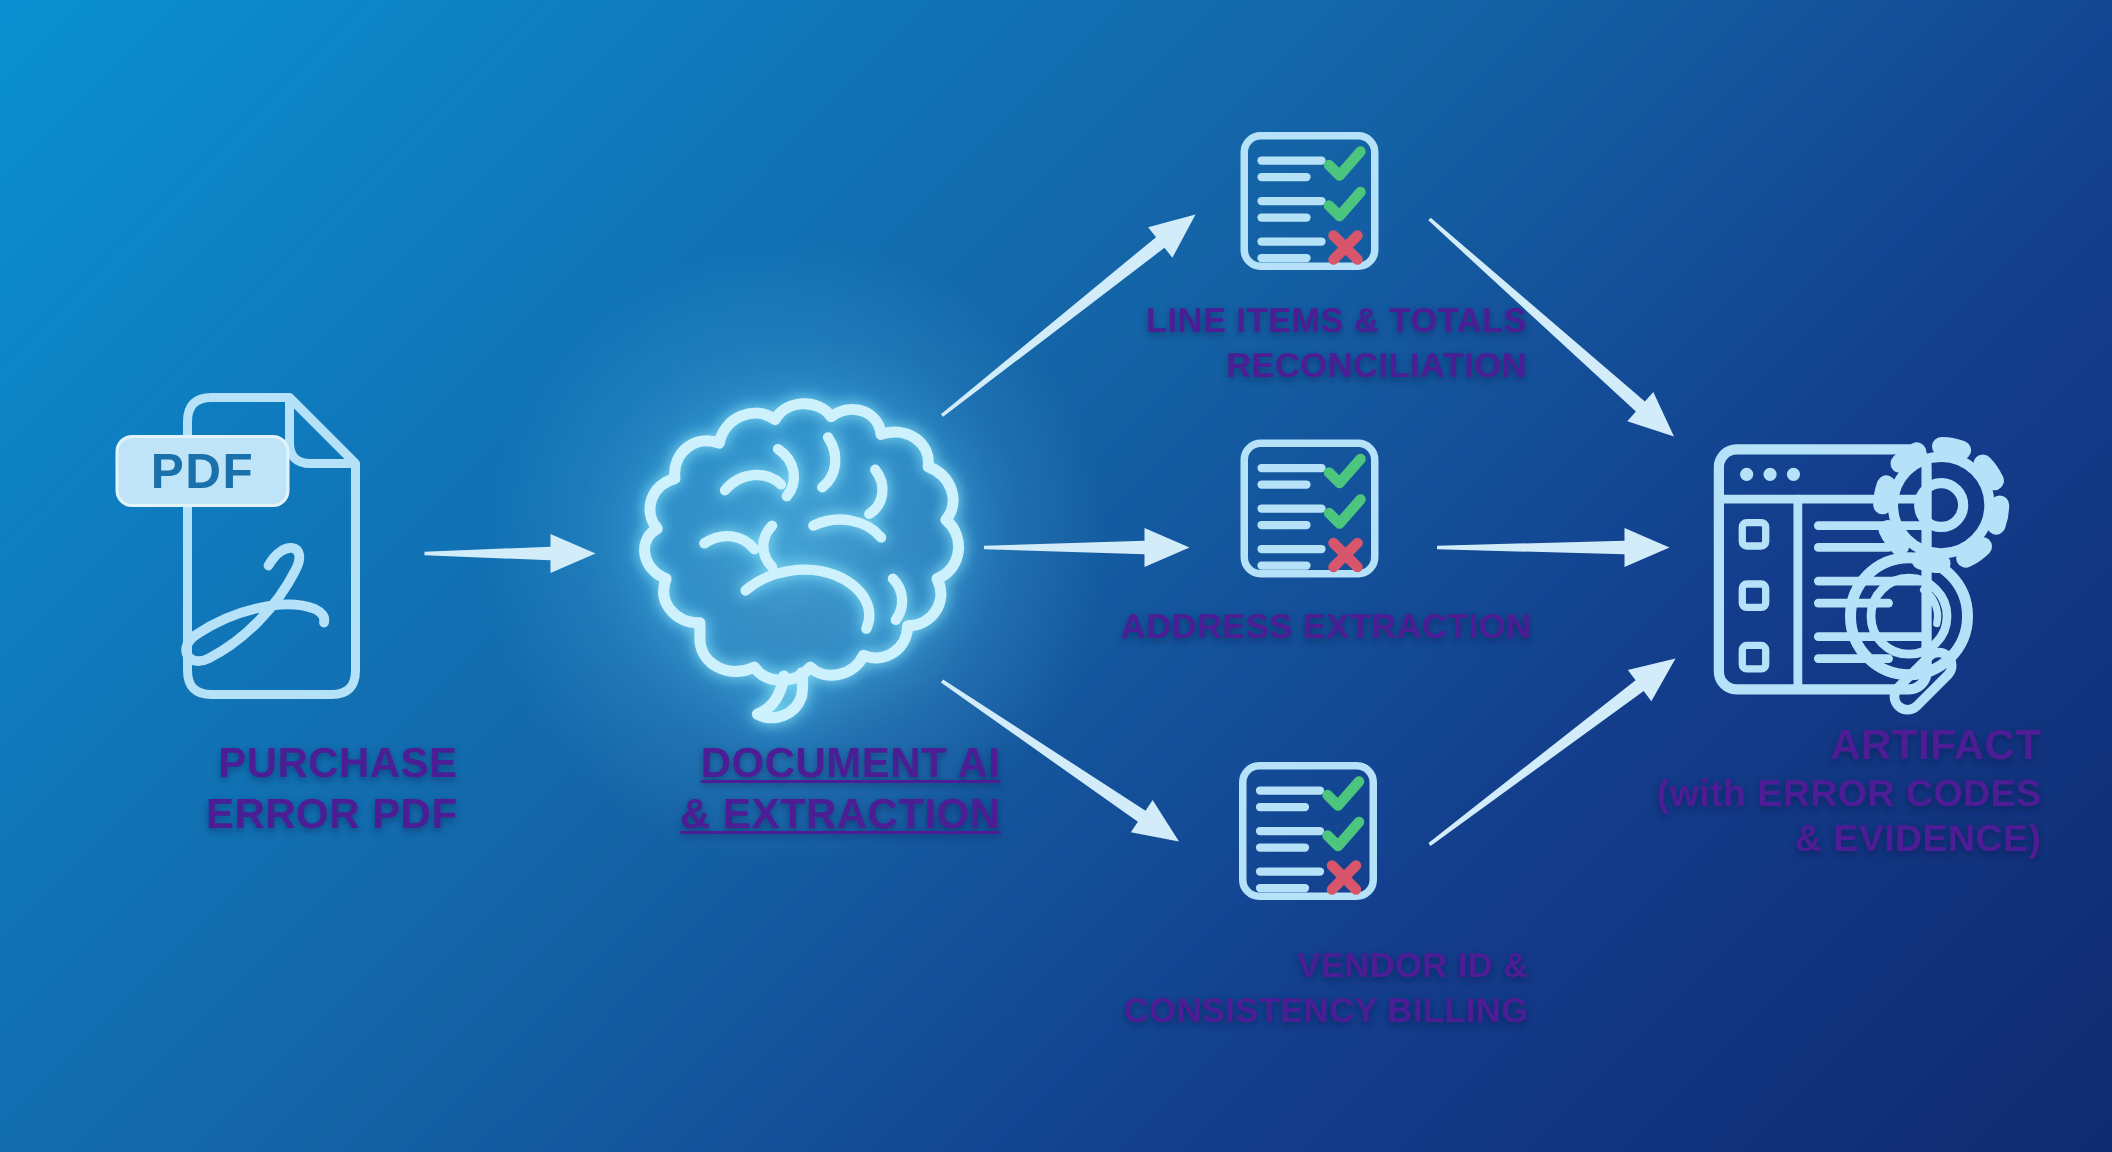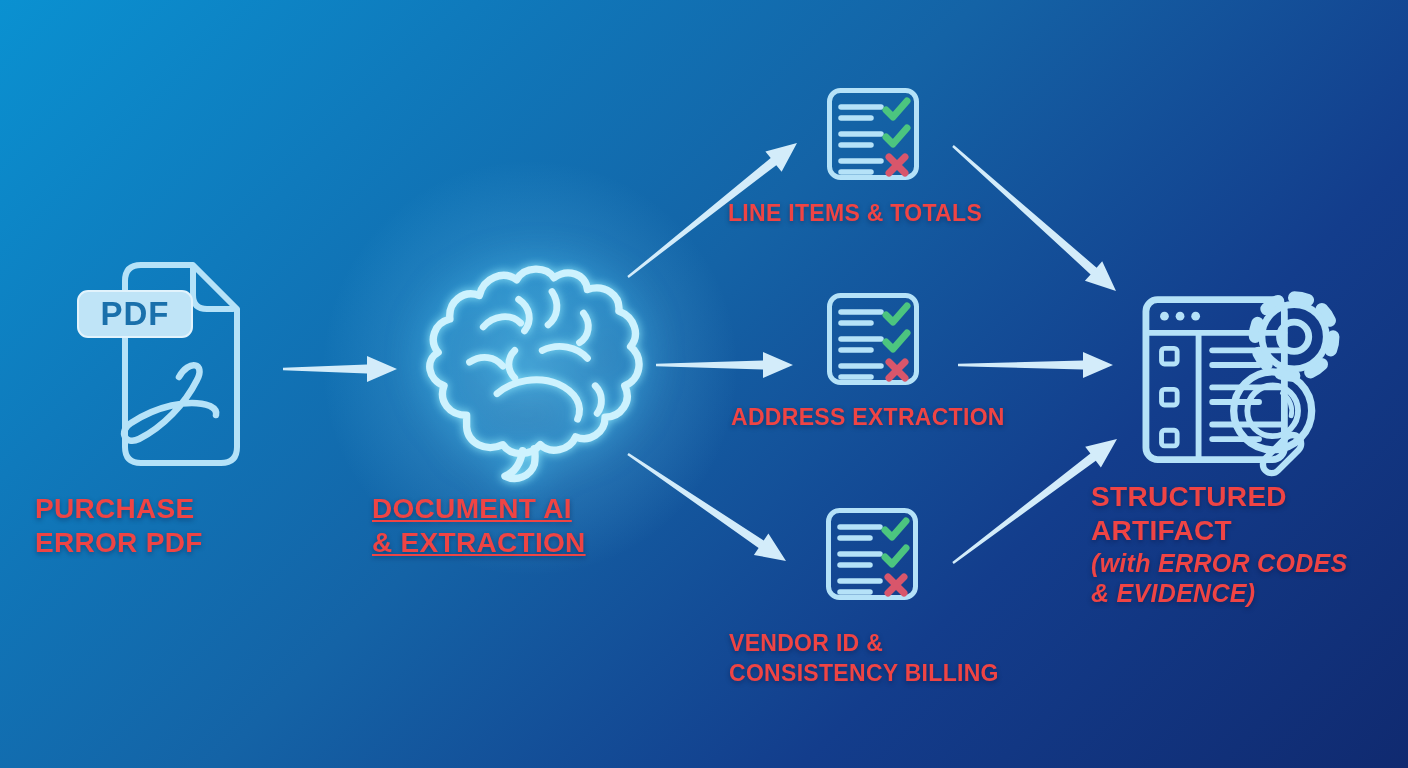--- a/index.html
+++ b/index.html
@@ -13,26 +13,26 @@
     position:absolute;left:320px;top:158px;width:420px;height:420px;border-radius:50%;
     background:radial-gradient(circle,rgba(140,228,255,0.40) 0%,rgba(120,215,255,0.16) 42%,rgba(120,215,255,0) 70%);
     pointer-events:none;
   }
   svg{display:block;overflow:visible;}
   .icon{position:absolute;}
   .stroke{fill:none;stroke:#b5e2f8;stroke-linecap:round;stroke-linejoin:round;}
   .brain-svg{filter:drop-shadow(0 0 5px rgba(150,238,255,0.9)) drop-shadow(0 0 18px rgba(70,205,255,0.55));}
   .brain-svg .stroke{stroke:#cdf2fe;}
   .label{
-    position:absolute;color:#ef4444;font-weight:700;text-align:left;
+    position:absolute;color:#4c1d95;font-weight:700;text-align:right;
     letter-spacing:0.3px;text-shadow:0 2px 5px rgba(0,10,40,0.35);
   }
   .label-lg{font-size:28px;line-height:34px;}
   .label-md{font-size:23px;line-height:30px;}
-  .label-sub{font-size:25px;line-height:30px;font-weight:700;font-style:italic;}
+  .label-sub{font-size:25px;line-height:30px;font-weight:700;}
   #arrow-layer{position:absolute;left:0;top:0;pointer-events:none;}
 </style>
 </head>
 <body>
 
 <div class="stage">
 
   <div class="glow"></div>
 
   <svg class="icon" style="left:75px;top:255px;" width="180" height="220" viewBox="0 0 180 220">
@@ -77,20 +77,21 @@
     </g>
     <polyline points="60,23 67,30 81,14" fill="none" stroke="#4cc57f" stroke-width="7" stroke-linecap="round" stroke-linejoin="round"></polyline>
     <polyline points="60,50 67,57 81,41" fill="none" stroke="#4cc57f" stroke-width="7" stroke-linecap="round" stroke-linejoin="round"></polyline>
     <g stroke="#d8566b" stroke-width="7" stroke-linecap="round">
       <path d="M63,70 L79,86"></path>
         <path d="M79,70 L63,86"></path>
     </g>
   </svg>
   <div class="label label-md" style="left:728px;top:198px;width:290px;">
     <div>LINE ITEMS &amp; TOTALS</div>
+    <div>RECONCILIATION</div>
   </div>
 
   <svg class="icon" style="left:826px;top:292px;" width="94" height="94" viewBox="0 0 94 94">
     <rect class="stroke" stroke-width="5" x="3.5" y="3.5" width="87" height="87" rx="11"></rect>
     <g class="stroke" stroke-width="5.5">
       <path d="M15,20 H55"></path>
         <path d="M15,31 H45"></path>
       <path d="M15,47 H55"></path>
         <path d="M15,58 H45"></path>
       <path d="M15,74 H55"></path>
@@ -157,21 +158,20 @@
     <g>
       <circle class="stroke" cx="138" cy="128" r="40" stroke-width="7.5"></circle>
       <circle class="stroke" cx="138" cy="128" r="26" stroke-width="6"></circle>
       <path class="stroke" stroke-width="5" d="M148,110 A22,22 0 0 1 157,133"></path>
       <g transform="translate(166,154) rotate(45)">
         <rect class="stroke" stroke-width="6.5" x="-9" y="2" width="18" height="48" rx="9"></rect>
       </g>
     </g>
   </svg>
   <div class="label" style="left:1091px;top:480px;width:270px;">
-    <div class="label-lg">STRUCTURED</div>
     <div class="label-lg">ARTIFACT</div>
     <div class="label-sub">(with ERROR CODES</div>
     <div class="label-sub">&amp; EVIDENCE)</div>
   </div>
 
   <svg id="arrow-layer" width="1408" height="768" viewBox="0 0 1408 768">
       <polygon points="283,370.2 367,373.5 367,382 397,369 367,356 367,364.5 283,367.8" fill="#d3ecfa"></polygon>
       <polygon points="628.7,277.9 776.3,165.2 781.6,171.8 797,143 765.4,151.5 770.7,158.1 627.3,276.1" fill="#d3ecfa"></polygon>
       <polygon points="656,366.2 763,369.5 763,378 793,365 763,352 763,360.5 656,363.8" fill="#d3ecfa"></polygon>
       <polygon points="627.3,455 758.6,547.9 753.9,554.9 786,561 768.4,533.4 763.7,540.5 628.7,453" fill="#d3ecfa"></polygon>

